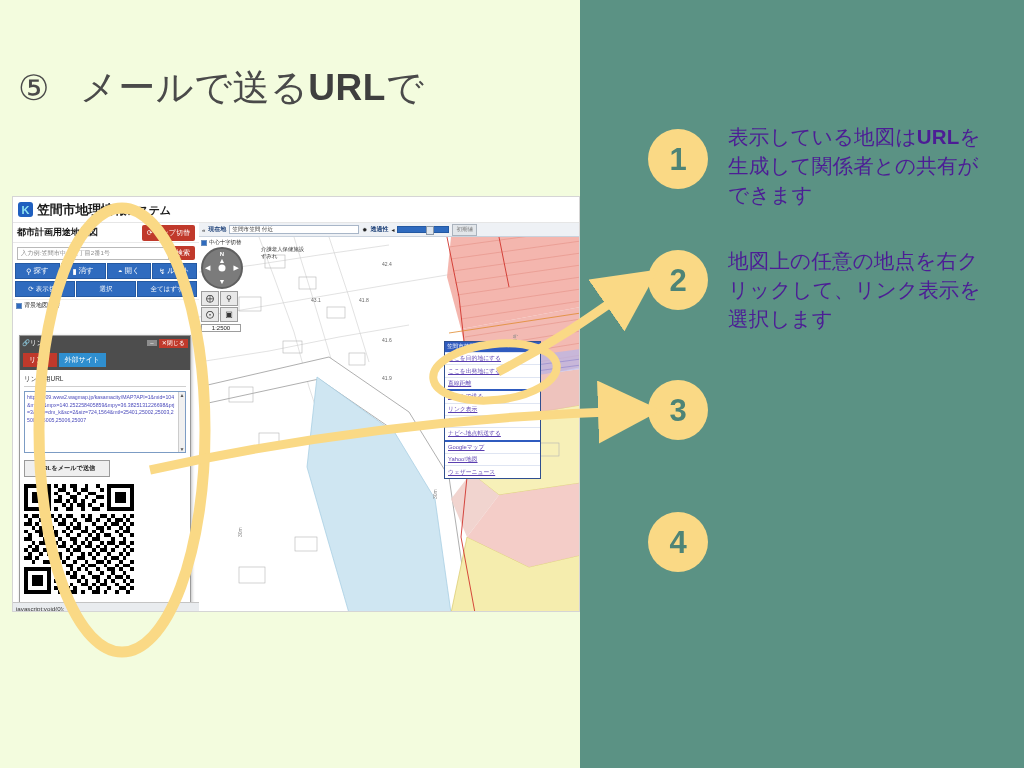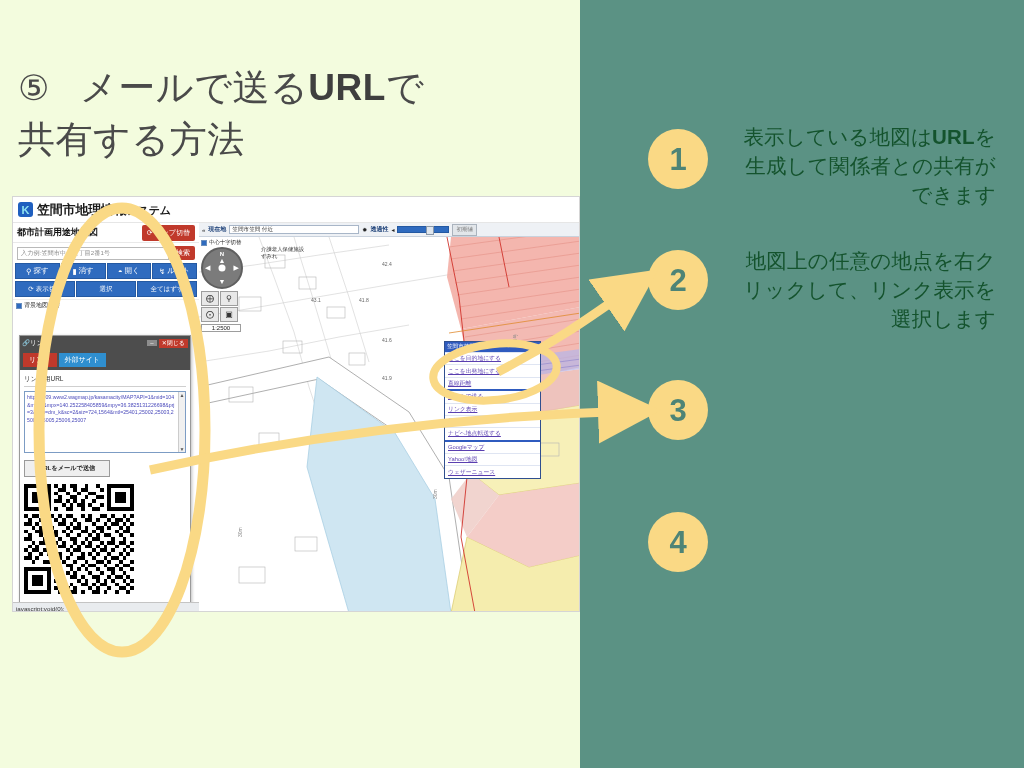--- a/index.html
+++ b/index.html
@@ -45,26 +45,25 @@
     border-radius: 50%;
     background: #fad985;
     color: #4e8476;
     font-size: 31px;
     font-weight: bold;
     display: flex; align-items: center; justify-content: center;
     line-height: 1;
   }
   .step .txt {
     margin-left: 20px;
-    color: #14532d;
+    color: #4c1d95;
     font-size: 20.5px;
     line-height: 29px;
     width: 268px;
     letter-spacing: 0.2px;
-    text-align: right;
   }
   .step .txt b { font-weight: bold; }
   #step1 { top: 122px; }
   #step2 { top: 246px; }
   #step3 { top: 378px; }
   #step4 { top: 480px; }
   #step1 .badge { margin-top: 7px; }
   #step2 .badge { margin-top: 4px; }
   #step3 .badge { margin-top: 2px; }
   #step4 .badge { margin-top: 32px; }
@@ -238,21 +237,20 @@
 </style>
 </head>
 <body>
 
 <div id="slide">
 
   <div id="right-panel"></div>
 
   <div id="title-block">
     <span class="circnum">⑤</span><span class="gap"></span><span>メールで送る</span><b>URL</b><span>で</span><br>
-    <span>共有する方法</span>
   </div>
 
   <div class="step" id="step1">
     <div class="badge">1</div>
     <div class="txt">
       <span>表示している地図は</span><b>URL</b><span>を生成して関係者との共有ができます</span>
     </div>
   </div>
 
   <div class="step" id="step2">

